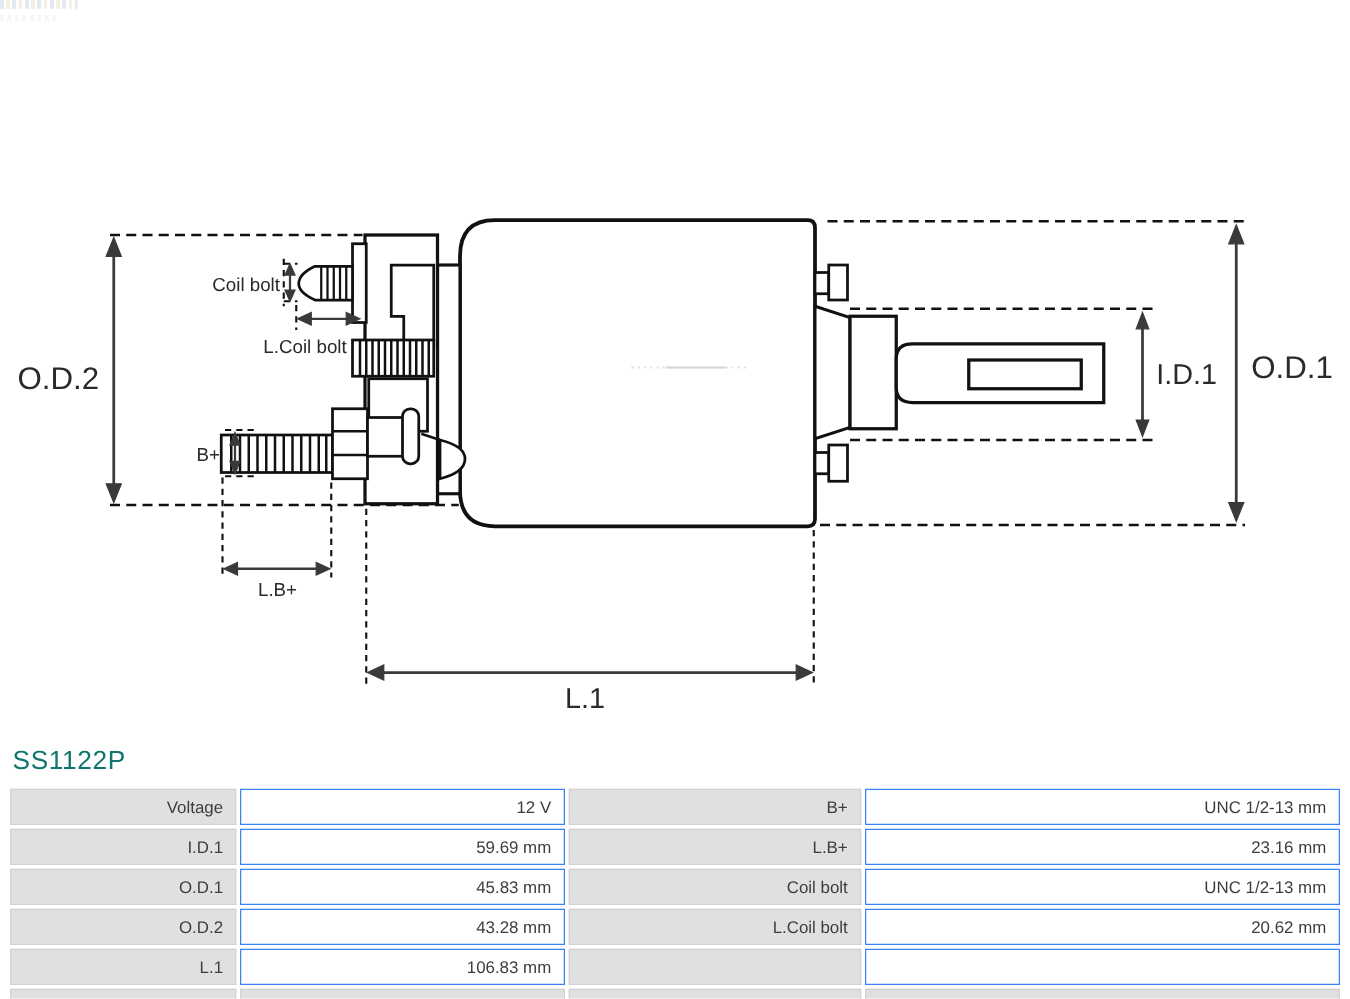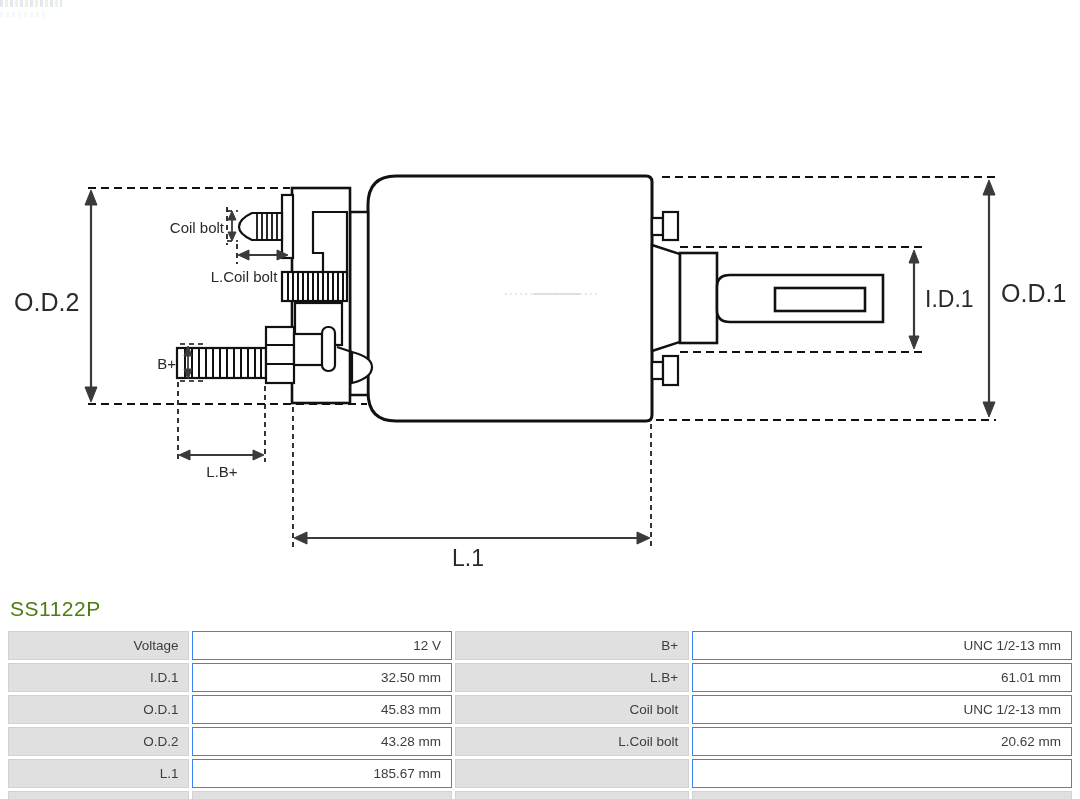--- a/index.html
+++ b/index.html
@@ -8,21 +8,21 @@
 
   
   .logo-artifact{position:absolute;left:0;top:0;width:62px;height:7px;opacity:.30;
     background:repeating-linear-gradient(90deg,#9db6cf 0 3px,#ffffff 3px 5px,#d8c9a0 5px 8px,#ffffff 8px 10px);}
   .logo-artifact2{position:absolute;left:0;top:12px;width:46px;height:5px;opacity:.15;
     background:repeating-linear-gradient(90deg,#b9c6d4 0 3px,#ffffff 3px 6px);}
 
   .drawing{position:absolute;left:0;top:0;width:1080px;height:595px;}
 
   .part-number{position:absolute;left:10px;top:597px;font-size:21px;line-height:24px;
-    color:#4d7c0f;letter-spacing:.5px;}
+    color:#0f766e;letter-spacing:.5px;}
 
   .spec-wrap{position:absolute;left:5px;top:628px;width:1070px;height:171px;overflow:hidden;}
   table.spec{width:100%;border-collapse:separate;border-spacing:3px;table-layout:fixed;}
   table.spec td{height:27px;font-size:13.5px;color:#3d3d3d;text-align:right;
     padding:0 10px 0 4px;white-space:nowrap;overflow:hidden;}
   td.lbl{background:#e0e0e0;border:1px solid #d2d2d2;}
   td.val{background:#ffffff;border:1px solid #3b82f6;}
   tr.cutoff td{height:10px;border:1px solid #d2d2d2;background:#e0e0e0;}
   col.c1{width:17.2%;} col.c2{width:24.6%;} col.c3{width:22.2%;} col.c4{width:36%;}
 
@@ -204,39 +204,39 @@
         </colgroup>
       <tbody>
         <tr>
           <td class="lbl">Voltage</td>
           <td class="val">12 V</td>
           <td class="lbl">B+</td>
           <td class="val">UNC 1/2-13 mm</td>
         </tr>
         <tr>
           <td class="lbl">I.D.1</td>
-          <td class="val">32.50 mm</td>
+          <td class="val">59.69 mm</td>
           <td class="lbl">L.B+</td>
-          <td class="val">61.01 mm</td>
+          <td class="val">23.16 mm</td>
         </tr>
         <tr>
           <td class="lbl">O.D.1</td>
           <td class="val">45.83 mm</td>
           <td class="lbl">Coil bolt</td>
           <td class="val">UNC 1/2-13 mm</td>
         </tr>
         <tr>
           <td class="lbl">O.D.2</td>
           <td class="val">43.28 mm</td>
           <td class="lbl">L.Coil bolt</td>
           <td class="val">20.62 mm</td>
         </tr>
         <tr>
           <td class="lbl">L.1</td>
-          <td class="val">185.67 mm</td>
+          <td class="val">106.83 mm</td>
           <td class="lbl"></td>
           <td class="val"></td>
         </tr>
         <tr class="cutoff">
           <td></td>
           <td></td>
           <td></td>
           <td></td>
         </tr>
       </tbody>

